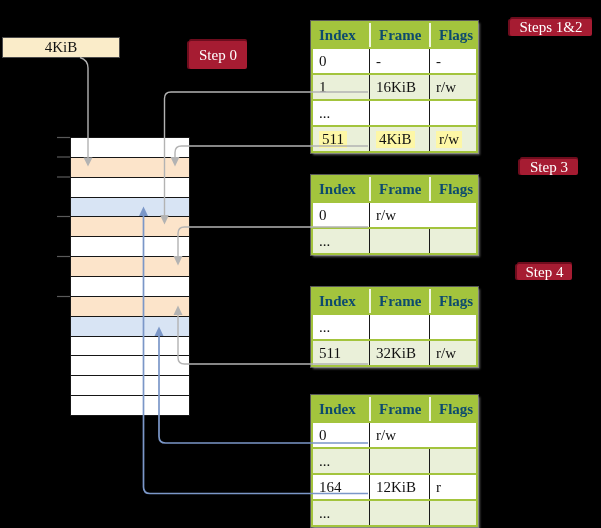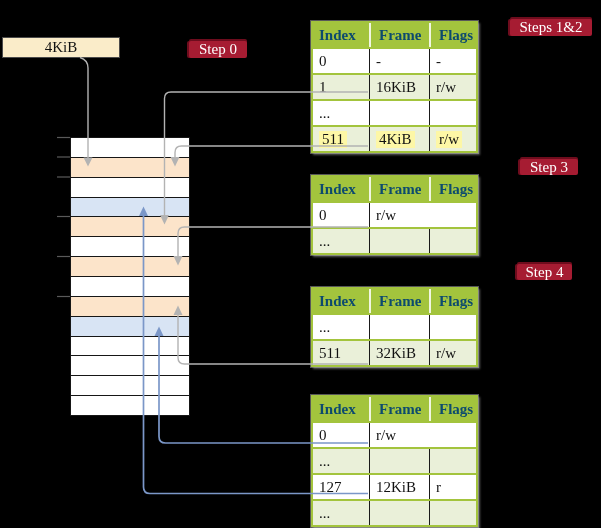--- a/index.html
+++ b/index.html
@@ -18,21 +18,21 @@
     position:absolute;left:2px;top:37px;width:116px;height:19px;
     background:var(--box_cream);border:1px solid var(--box_border);
     color:var(--text_dark);font-size:15px;display:flex;align-items:center;justify-content:center;
   }
   
   .badge{
     position:absolute;background:var(--badge_red);color:#ffffff;font-size:15px;
     display:flex;align-items:center;justify-content:center;border-radius:2px;
     box-shadow:-2px 0 0 var(--badge_red_dark),0 -2px 0 var(--badge_red_dark);
   }
-  #badge-step0{left:189px;top:41px;width:58px;height:17px;}
+  #badge-step0{left:189px;top:41px;width:58px;height:28px;}
   #badge-steps12{left:510px;top:19px;width:82px;height:17px;}
   #badge-step3{left:520px;top:159px;width:58px;height:16px;}
   #badge-step4{left:517px;top:264px;width:55px;height:16px;}
   
   #memory-column{
     position:absolute;left:70px;top:137px;width:118px;height:277px;
     border:1px solid var(--cell_border);display:flex;flex-direction:column;background:#ffffff;
   }
   .mrow{flex:1;border-bottom:1px solid var(--cell_border);}
   .mrow:last-child{border-bottom:none;}
@@ -176,21 +176,21 @@
       <div class="prow data">
         <div class="cell">0</div>
         <div class="cell">r/w</div>
       </div>
       <div class="prow data shade">
         <div class="cell">...</div>
         <div class="cell"></div>
         <div class="cell"></div>
       </div>
       <div class="prow data">
-        <div class="cell">127</div>
+        <div class="cell">164</div>
         <div class="cell">12KiB</div>
         <div class="cell">r</div>
       </div>
       <div class="prow data shade">
         <div class="cell">...</div>
         <div class="cell"></div>
         <div class="cell"></div>
       </div>
     </div>
 

